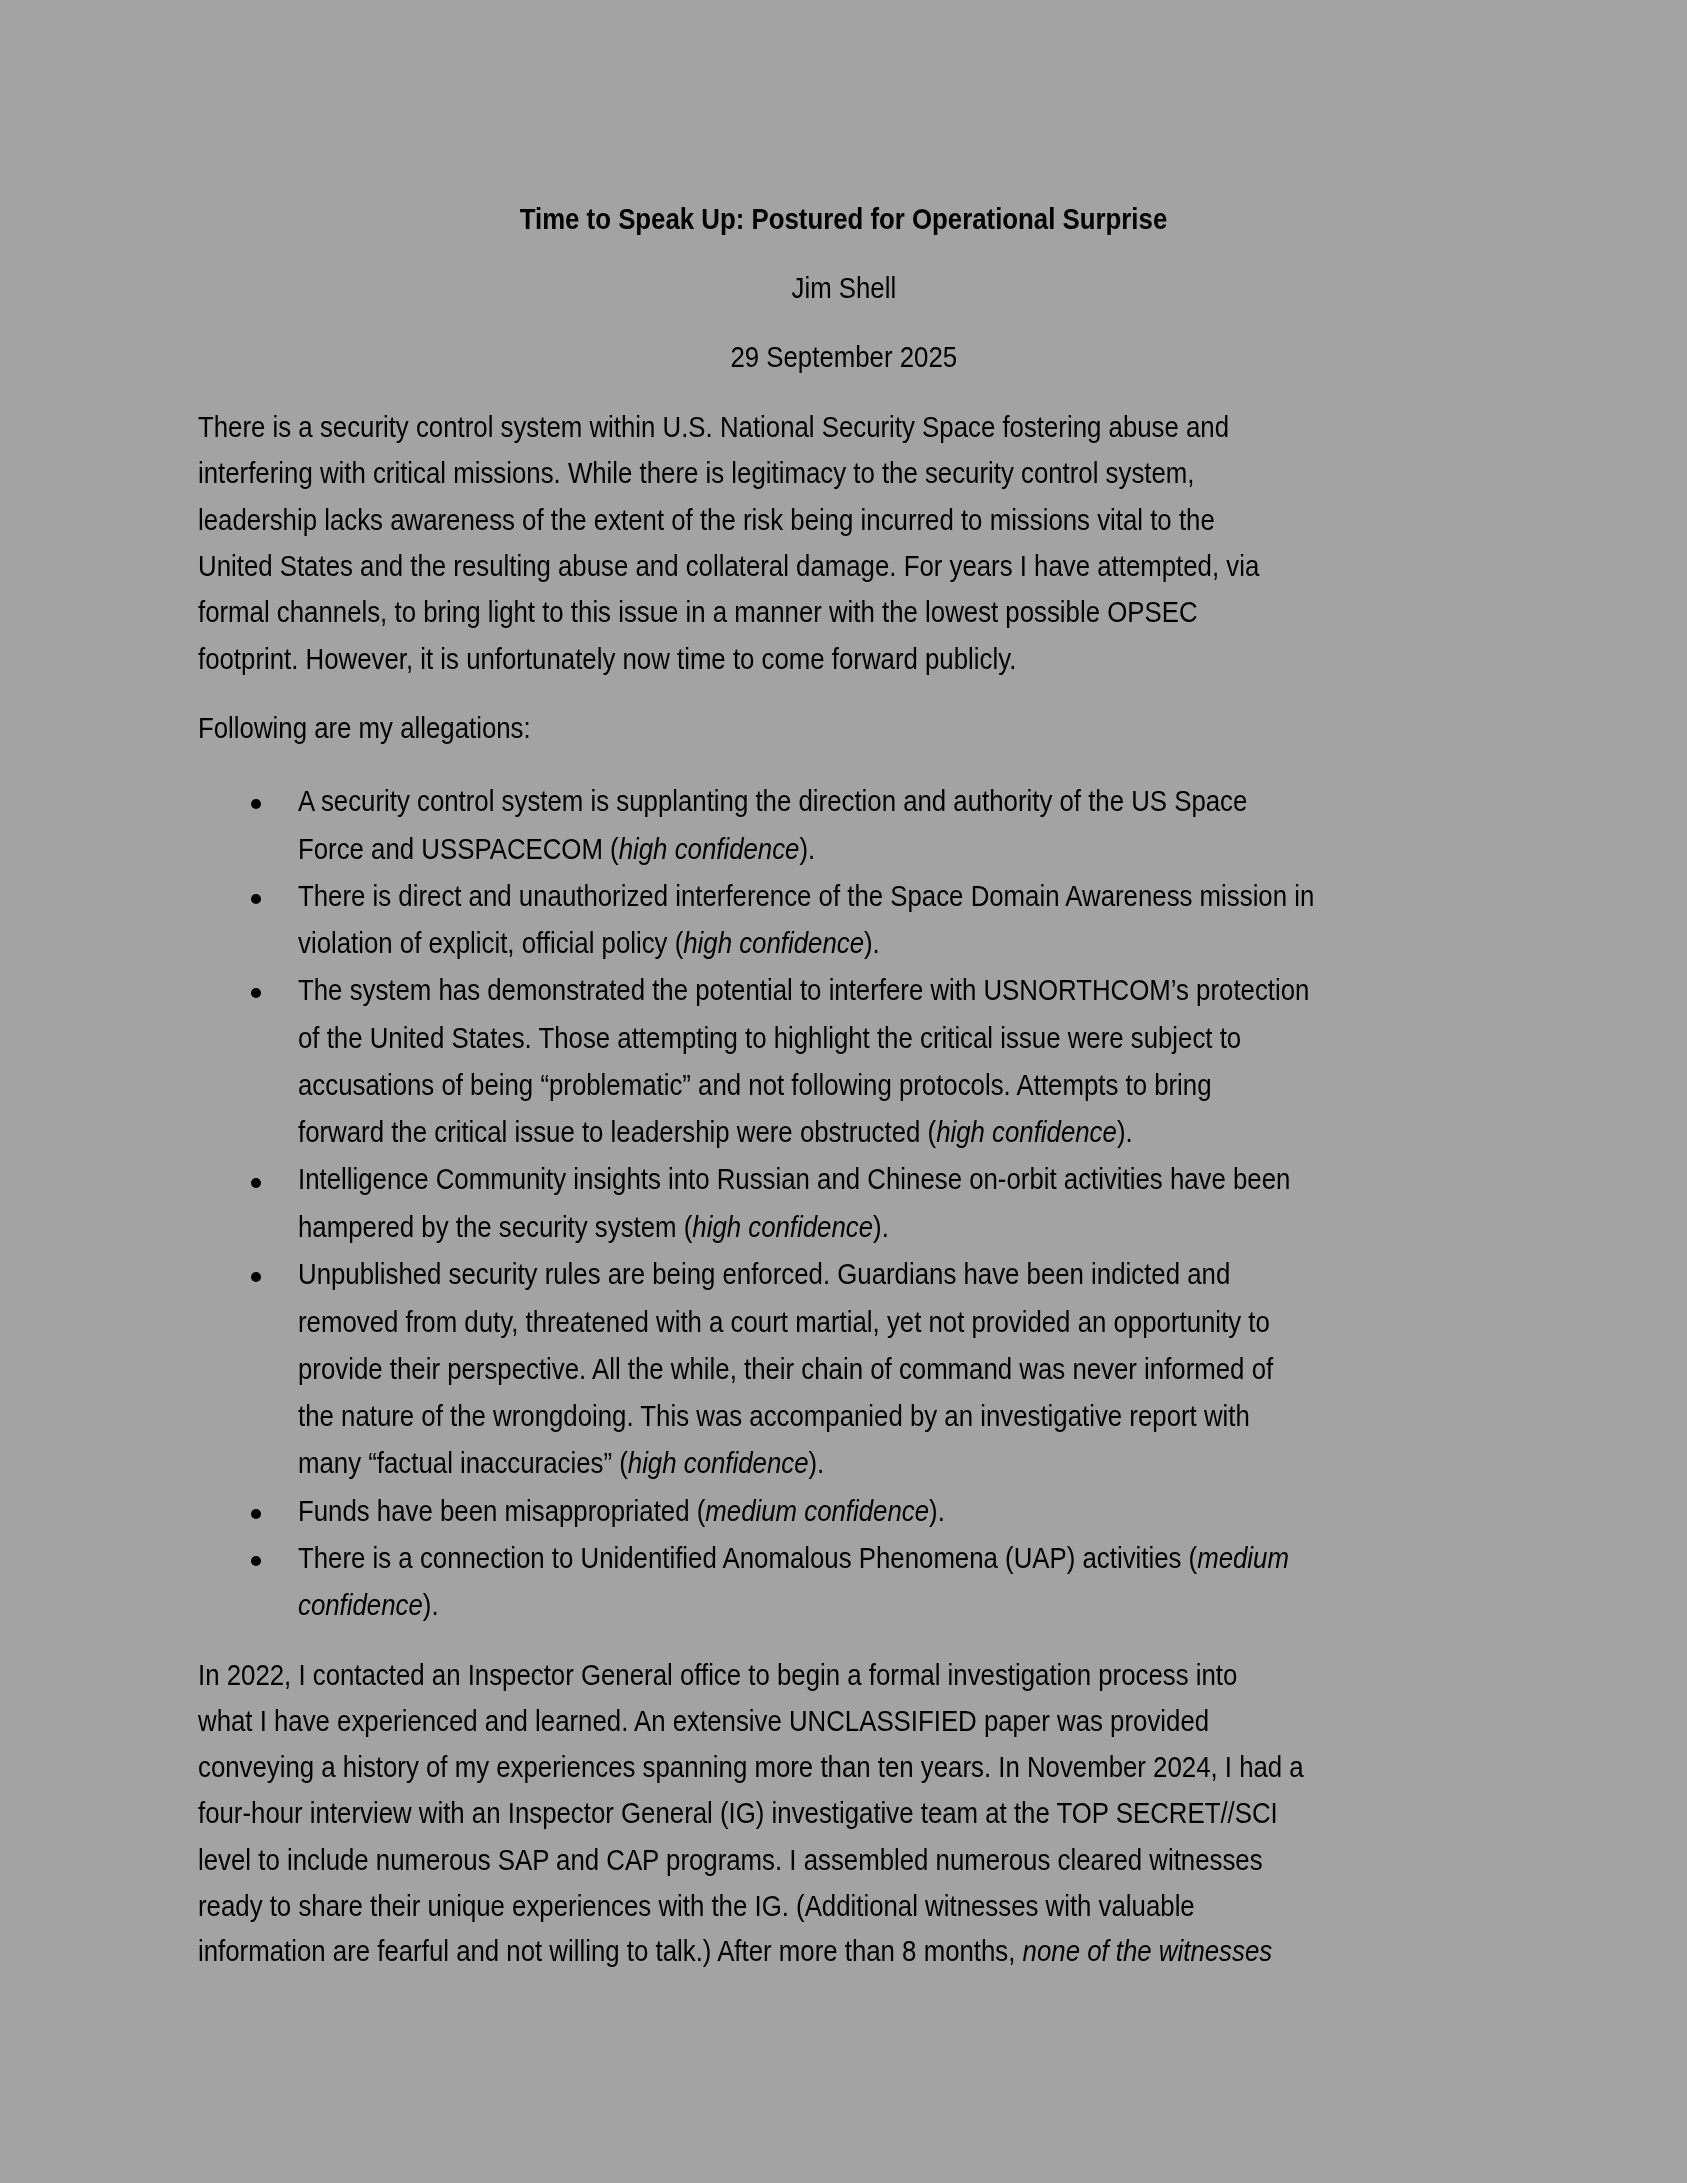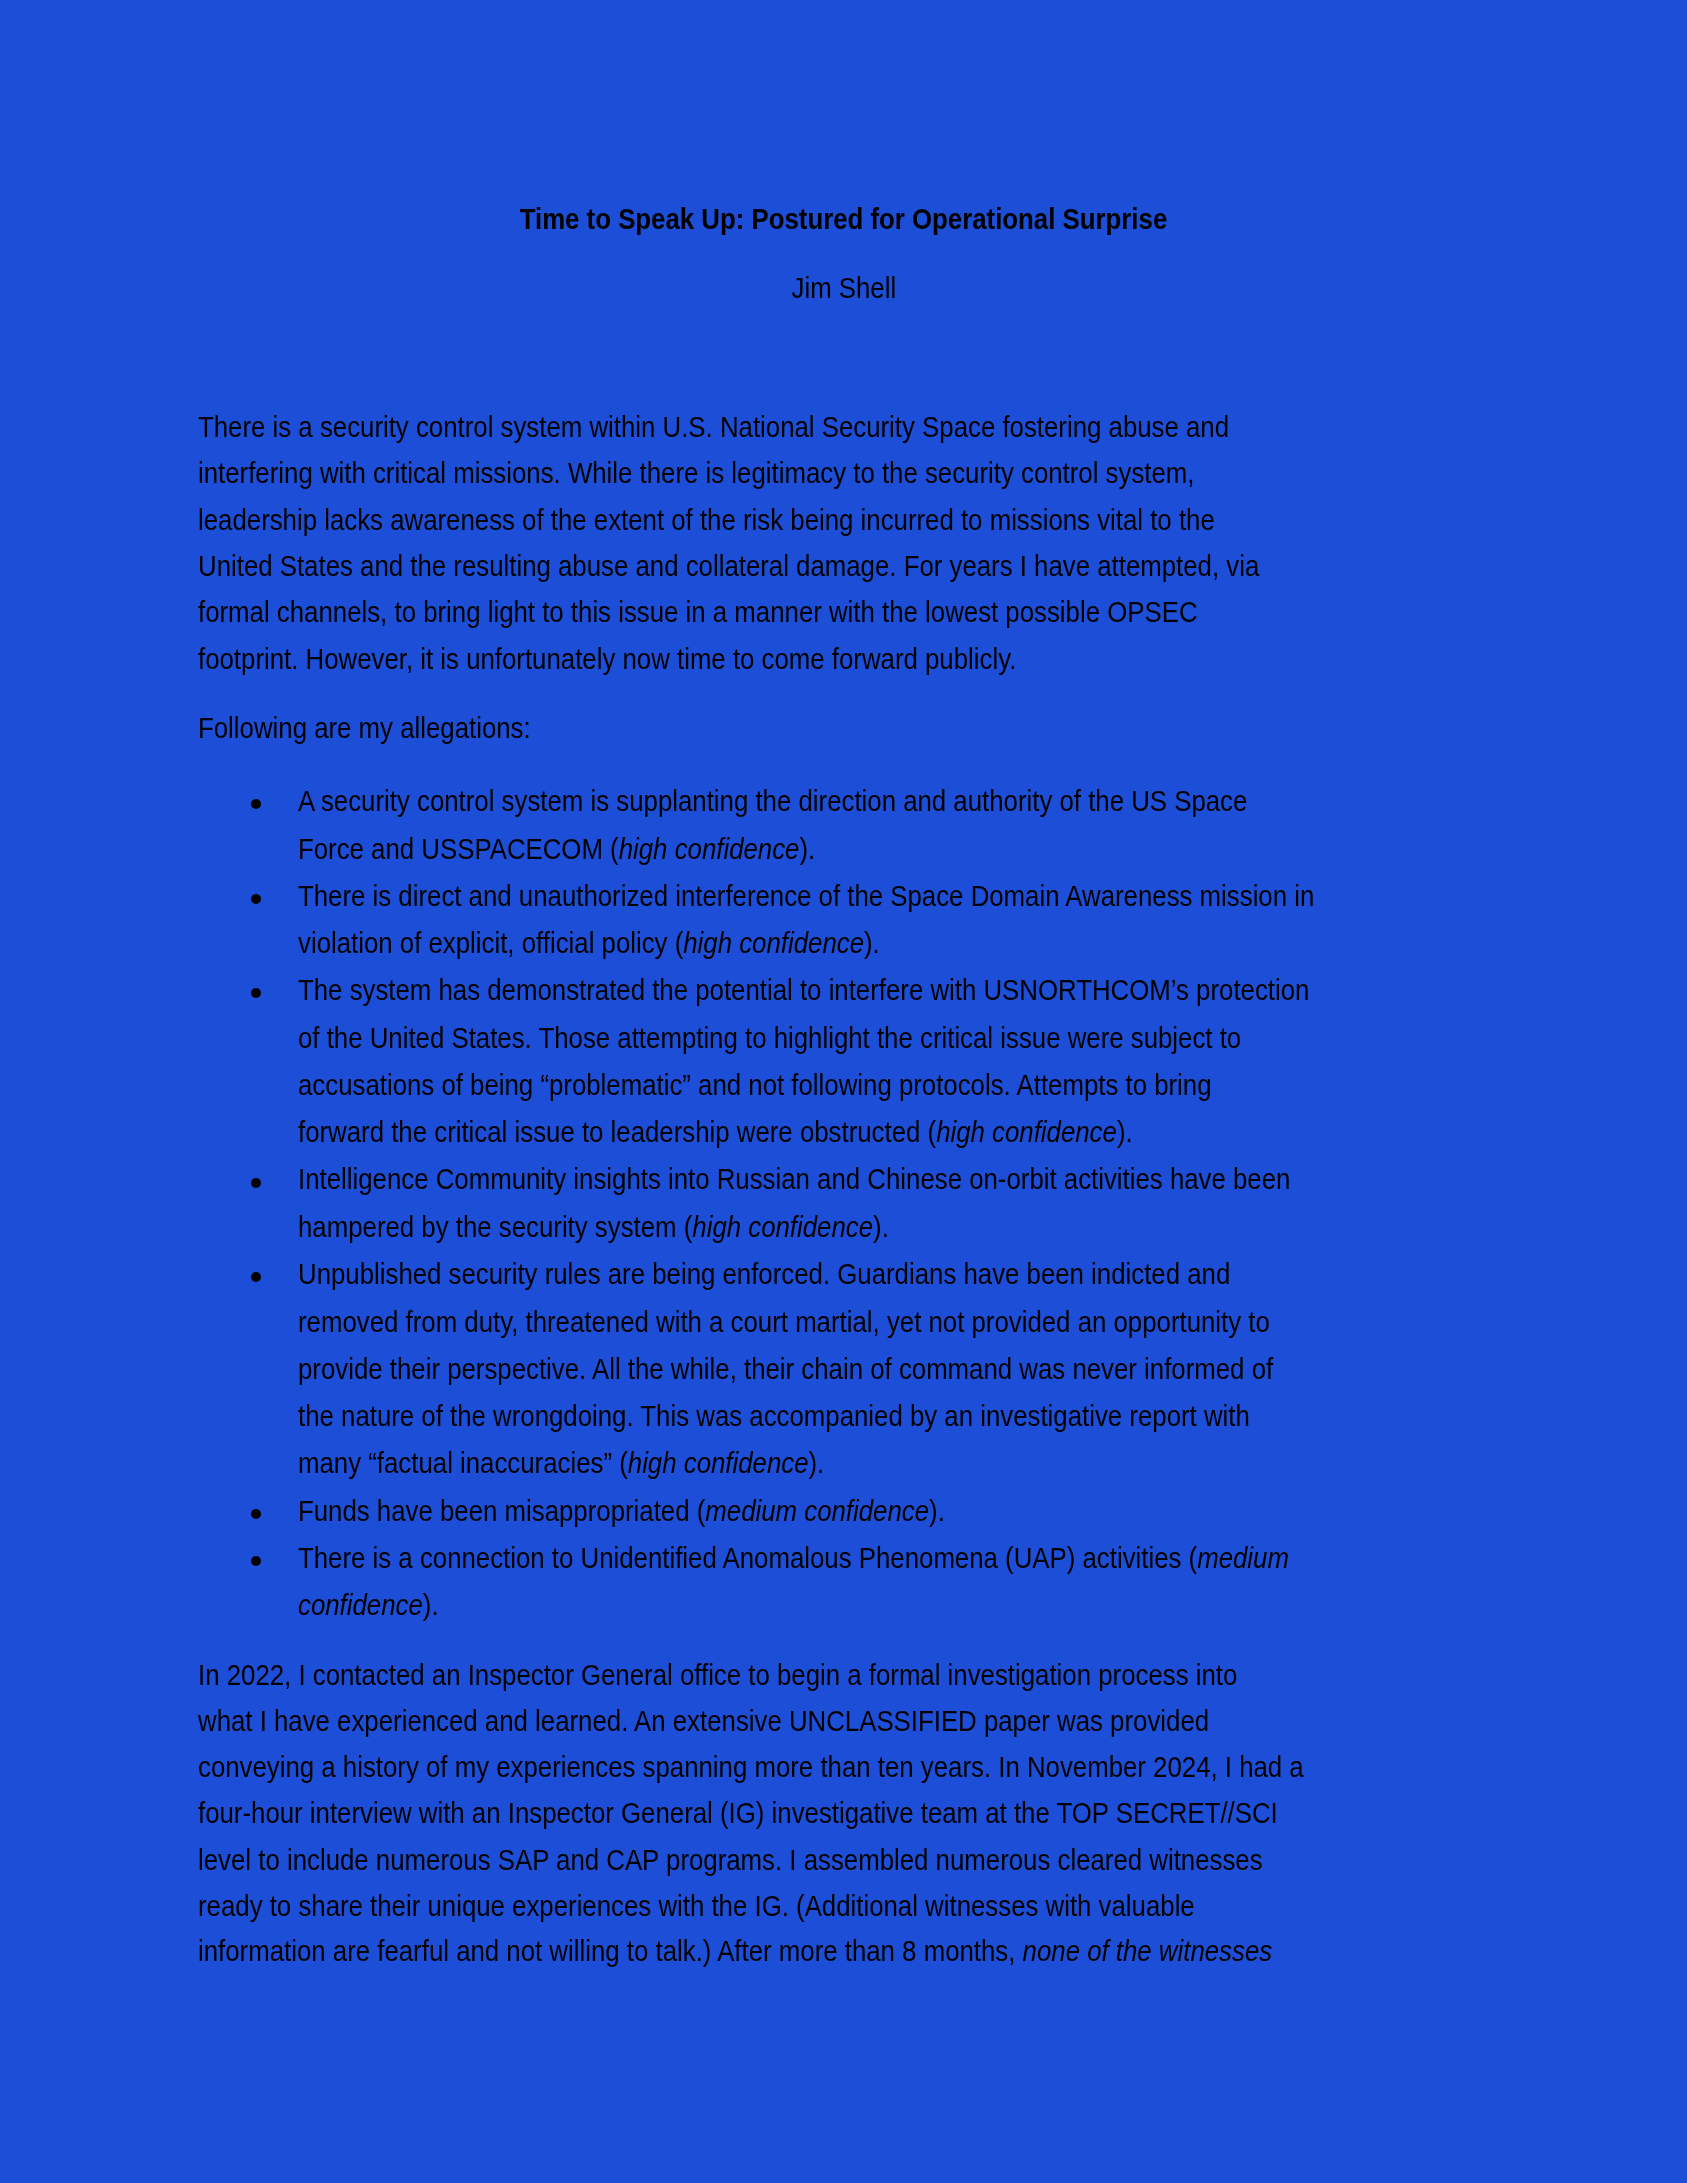--- a/index.html
+++ b/index.html
@@ -1,36 +1,39 @@
 <!DOCTYPE html>
 <html style="font-size:10.6px"><head>
 <meta charset="utf-8">
 <style>
   html, body { margin: 0; padding: 0; background: #ffffff; }
   body { width: 1687px; height: 2183px; position: relative; overflow: hidden; }
-  .page { position: absolute; left: 0; top: 0; width: 1687px; height: 2183px; background: #1d4ed8; color: #000000;
+  .page { position: absolute; left: 0; top: 0; width: 1687px; height: 2183px; background: #a3a3a3; color: #000000;
           font-family: "Liberation Sans", "DejaVu Sans", sans-serif; }
   .line { position: absolute; white-space: nowrap; font-size: 30px; line-height: 30px; height: 30px;
           transform-origin: 0 0; transform: scaleX(0.86); }
   .center { left: 0; width: 1687px; text-align: center; transform: none; }
   .center > span { display: inline-block; transform: scaleX(0.86); transform-origin: 50% 0; }
   .title { font-weight: bold; }
   .bullet-dot { position: absolute; width: 10px; height: 10px; border-radius: 50%; background: #000; }
   em { font-style: italic; }
 </style>
 </head>
 <body>
 
 <div class="page">
 
   <div class="line center title" style="top:204px;">
     <span>Time to Speak Up: Postured for Operational Surprise</span>
   </div>
   <div class="line center" style="top:273px;text-align:center;">
     <span>Jim Shell</span>
+  </div>
+  <div class="line center" style="top:342px;">
+    <span>29 September 2025</span>
   </div>
 
   <div>
     <div class="line" style="left:198px; top:412px;">There is a security control system within U.S. National Security Space fostering abuse and</div>
     <div class="line" style="left:198px; top:458px;">interfering with critical missions. While there is legitimacy to the security control system,</div>
     <div class="line" style="left:198px; top:505px;">leadership lacks awareness of the extent of the risk being incurred to missions vital to the</div>
     <div class="line" style="left:198px; top:551px;">United States and the resulting abuse and collateral damage. For years I have attempted, via</div>
     <div class="line" style="left:198px; top:597px;">formal channels, to bring light to this issue in a manner with the lowest possible OPSEC</div>
     <div class="line" style="left:198px; top:644px;">footprint. However, it is unfortunately now time to come forward publicly.</div>
   </div>

